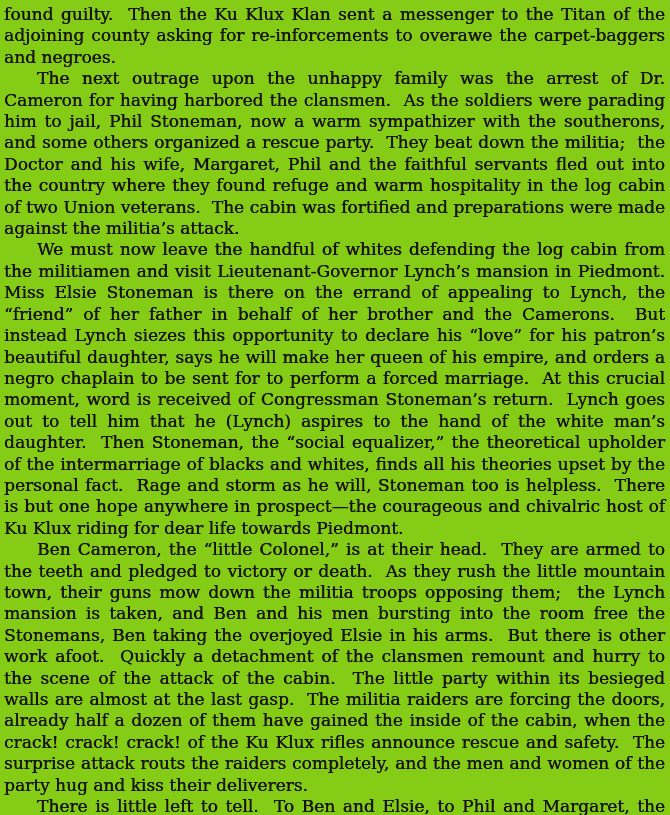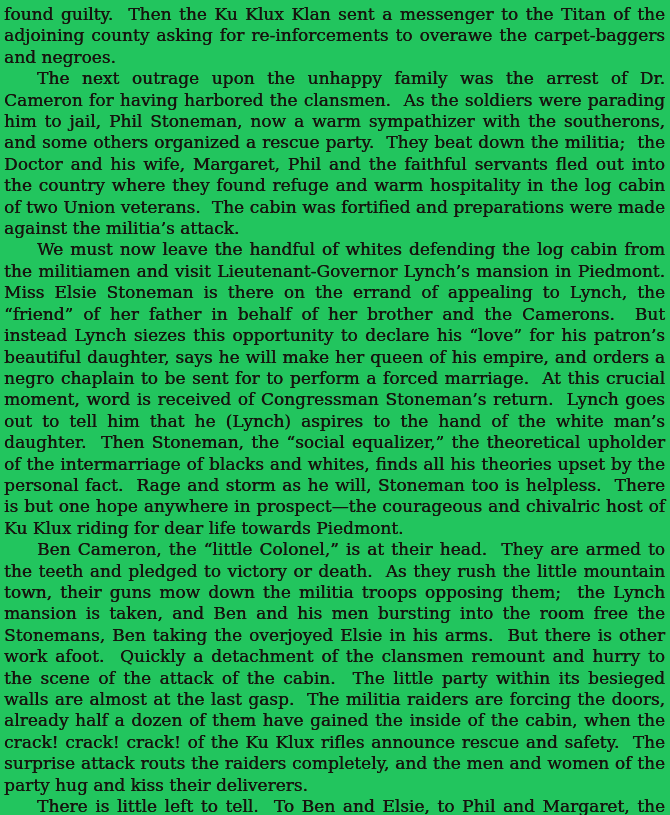--- a/index.html
+++ b/index.html
@@ -29,19 +29,19 @@
     text-indent: 33px;
     white-space: pre-wrap; 
   }
   .page p.no-indent {
     text-indent: 0;
   }
 </style>
 </head>
 <body style="background: rgb(251, 250, 247);">
 
-<div class="page" style="background: #22c55e; color: rgb(23, 19, 14);">
+<div class="page" style="background: #84cc16; color: rgb(23, 19, 14);">
   <p class="no-indent">found guilty.  Then the Ku Klux Klan sent a messenger to the Titan of the adjoining county asking for re-inforcements to overawe the carpet-baggers and negroes.</p>
   <p>The next outrage upon the unhappy family was the arrest of Dr. Cameron for having harbored the clansmen.  As the soldiers were parading him to jail, Phil Stoneman, now a warm sympathizer with the southerons, and some others organized a rescue party.  They beat down the militia;  the Doctor and his wife, Margaret, Phil and the faithful servants fled out into the country where they found refuge and warm hospitality in the log cabin of two Union veterans.  The cabin was fortified and preparations were made against the militia’s attack.</p>
   <p>We must now leave the handful of whites defending the log cabin from the militiamen and visit Lieutenant-Governor Lynch’s mansion in Piedmont.  Miss Elsie Stoneman is there on the errand of appealing to Lynch, the “friend” of her father in behalf of her brother and the Camerons.  But instead Lynch siezes this opportunity to declare his “love” for his patron’s beautiful daughter, says he will make her queen of his empire, and orders a negro chaplain to be sent for to perform a forced marriage.  At this crucial moment, word is received of Congressman Stoneman’s return.  Lynch goes out to tell him that he (Lynch) aspires to the hand of the white man’s daughter.  Then Stoneman, the “social equalizer,” the theoretical upholder of the intermarriage of blacks and whites, finds all his theories upset by the personal fact.  Rage and storm as he will, Stoneman too is helpless.  There is but one hope anywhere in prospect—the courageous and chivalric host of Ku Klux riding for dear life towards Piedmont.</p>
   <p>Ben Cameron, the “little Colonel,” is at their head.  They are armed to the teeth and pledged to victory or death.  As they rush the little mountain town, their guns mow down the militia troops opposing them;  the Lynch mansion is taken, and Ben and his men bursting into the room free the Stonemans, Ben taking the overjoyed Elsie in his arms.  But there is other work afoot.  Quickly a detachment of the clansmen remount and hurry to the scene of the attack of the cabin.  The little party within its besieged walls are almost at the last gasp.  The militia raiders are forcing the doors, already half a dozen of them have gained the inside of the cabin, when the crack! crack! crack! of the Ku Klux rifles announce rescue and safety.  The surprise attack routs the raiders completely, and the men and women of the party hug and kiss their deliverers.</p>
   <p>There is little left to tell.  To Ben and Elsie, to Phil and Margaret, the sequel is a beautiful double honeymoon by the sea.  To the American people, the outcome of four years of fratricidal strife, the nightmare of Reconstruction, and the establishment of the South in its rightful place, is the birth of a new nation.  Lincoln’s plan of restoring the negroes to Africa was dreamed of only, never carried out.  The new nation, the real United States, as the years glided by, turned away forever from the blood-lust of War and anticipated with hope the world-millenium in which a brotherhood of love should bind all the nations together.</p>
 </div>
 
 </body></html>

